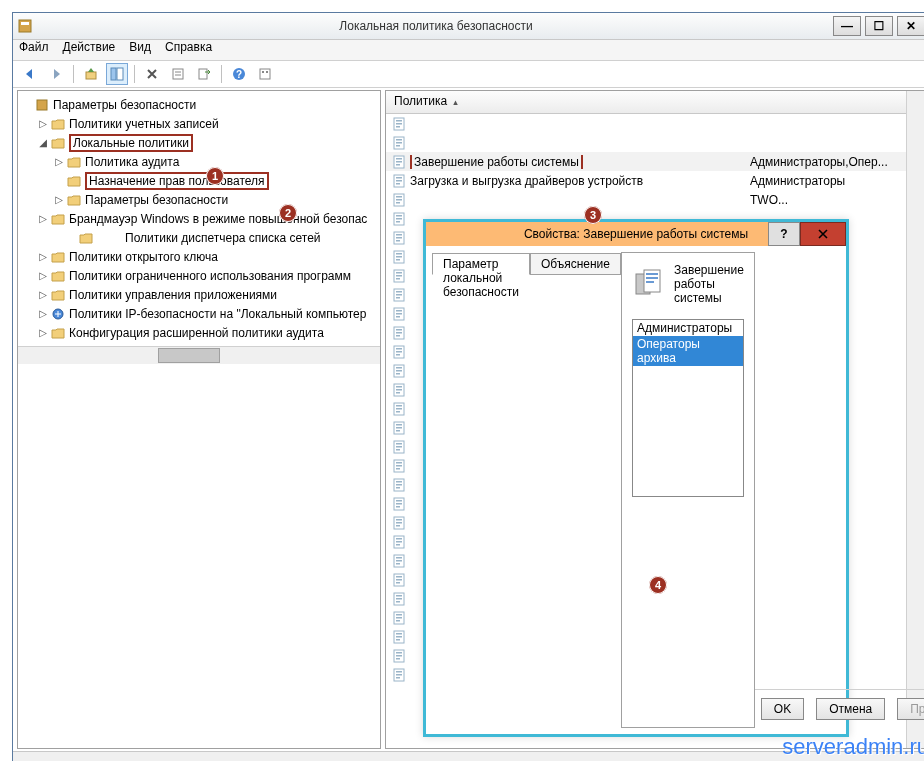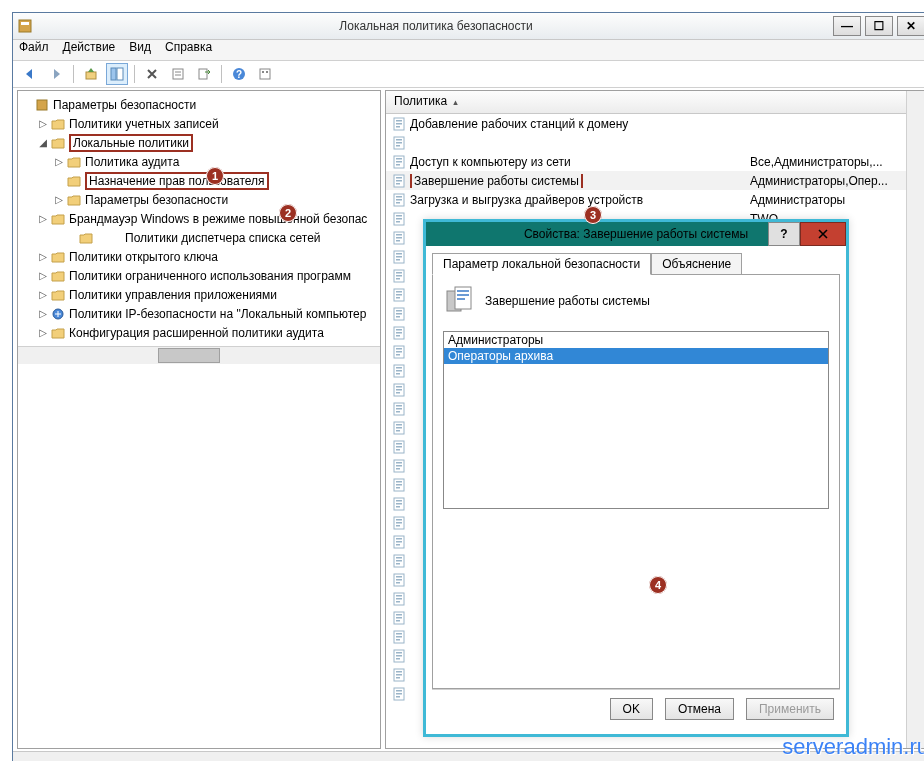--- a/index.html
+++ b/index.html
@@ -33,26 +33,26 @@
 .rrow .ric{width:18px;display:flex;justify-content:center;margin-left:4px}
 .rrow .rtxt{flex:1;padding-left:2px;white-space:nowrap;overflow:hidden;text-overflow:ellipsis}
 .rrow .rval{width:156px;padding-left:4px;white-space:nowrap;overflow:hidden;text-overflow:ellipsis}
 .rrow.sel{background:#f2f2f2}
 .rrow.hl2 .rtxt span{border:2px solid #9c3022;padding:0 2px}
 .statusbar{height:18px;background:#f0f0f0;border-top:1px solid #c8c8c8}
 .hscroll{height:17px;background:#f0f0f0;border-top:1px solid #d0d0d0;display:flex;align-items:center}
 .hscroll .thumb{height:13px;background:#c8c8c8;border:1px solid #a0a0a0;margin-left:140px;width:60px}
 
 .dlg{position:absolute;left:410px;top:206px;width:420px;height:512px;border:3px solid #3fb9d6;background:#fff;box-shadow:0 0 8px rgba(0,0,0,.15)}
-.dlg .dtitle{height:24px;background:#0f766e;display:flex;align-items:center;justify-content:center;position:relative;color:#000}
+.dlg .dtitle{height:24px;background:#fdba74;display:flex;align-items:center;justify-content:center;position:relative;color:#000}
 .dlg .dtitle .dtxt{flex:1;text-align:center;font-size:12px}
 .dlg .dbtns{position:absolute;right:0;top:0;display:flex}
 .dlg .dhelp{width:30px;height:22px;background:#e0e0e0;border:1px solid #888;display:flex;align-items:center;justify-content:center;font-weight:bold}
 .dlg .dclose{width:44px;height:22px;background:#c44030;border:1px solid #7a2a20;display:flex;align-items:center;justify-content:center}
-.dlg .dbody{padding:6px;height:calc(100% - 24px);box-sizing:border-box;display:flex;flex-direction:column}
+.dlg .dbody{padding:6px;height:calc(100% - 24px);box-sizing:border-box;display:flex;flex-direction:row}
 .tabs{display:flex;height:22px}
 .tab{padding:3px 10px;border:1px solid #a0a0a0;background:#fff;font-size:12px;cursor:pointer;position:relative;top:1px}
 .tab.active{border-bottom:1px solid #fff;z-index:2}
 .tab:not(.active){background:#f4f4f4}
 .tabpane{flex:1;border:1px solid #a0a0a0;padding:10px;display:flex;flex-direction:column}
 .polhead{display:flex;align-items:center;gap:10px;margin-bottom:14px}
 .polhead .picon{width:32px;height:32px}
 .listbox{border:1px solid #888;height:176px;background:#fff;overflow:auto;font-size:12px}
 .listbox .li{padding:1px 4px}
 .listbox .li.sel{background:#3187d6;color:#fff}
@@ -291,45 +291,32 @@
           <div class="rlist" id="policy-rows">
               <div class="rrow">
                 <span class="ric">
                   <svg width="14" height="14">
                     <rect x="2" y="1" width="10" height="12" fill="#fff" stroke="#9ab4c8"></rect>
                     <rect x="4" y="3" width="6" height="1.5" fill="#9ab4c8"></rect>
                     <rect x="4" y="6" width="6" height="1.5" fill="#9ab4c8"></rect>
                     <rect x="4" y="9" width="4" height="1.5" fill="#9ab4c8"></rect>
                   </svg>
                 </span>
-                <span class="rtxt">Добавление рабочих станций к домену</span>
-                <span class="rval"></span>
-              </div>
-              <div class="rrow">
-                <span class="ric">
-                  <svg width="14" height="14">
-                    <rect x="2" y="1" width="10" height="12" fill="#fff" stroke="#9ab4c8"></rect>
-                    <rect x="4" y="3" width="6" height="1.5" fill="#9ab4c8"></rect>
-                    <rect x="4" y="6" width="6" height="1.5" fill="#9ab4c8"></rect>
-                    <rect x="4" y="9" width="4" height="1.5" fill="#9ab4c8"></rect>
-                  </svg>
-                </span>
-                <span class="rval"></span>
-              </div>
-              <div class="rrow">
-                <span class="ric">
-                  <svg width="14" height="14">
-                    <rect x="2" y="1" width="10" height="12" fill="#fff" stroke="#9ab4c8"></rect>
-                    <rect x="4" y="3" width="6" height="1.5" fill="#9ab4c8"></rect>
-                    <rect x="4" y="6" width="6" height="1.5" fill="#9ab4c8"></rect>
-                    <rect x="4" y="9" width="4" height="1.5" fill="#9ab4c8"></rect>
-                  </svg>
-                </span>
-                <span class="rtxt">Доступ к компьютеру из сети</span>
-                <span class="rval">Все,Администраторы,...</span>
+                <span class="rval"></span>
+              </div>
+              <div class="rrow">
+                <span class="ric">
+                  <svg width="14" height="14">
+                    <rect x="2" y="1" width="10" height="12" fill="#fff" stroke="#9ab4c8"></rect>
+                    <rect x="4" y="3" width="6" height="1.5" fill="#9ab4c8"></rect>
+                    <rect x="4" y="6" width="6" height="1.5" fill="#9ab4c8"></rect>
+                    <rect x="4" y="9" width="4" height="1.5" fill="#9ab4c8"></rect>
+                  </svg>
+                </span>
+                <span class="rval"></span>
               </div>
               <div class="rrow sel hl2">
                 <span class="ric">
                   <svg width="14" height="14">
                     <rect x="2" y="1" width="10" height="12" fill="#fff" stroke="#9ab4c8"></rect>
                     <rect x="4" y="3" width="6" height="1.5" fill="#9ab4c8"></rect>
                     <rect x="4" y="6" width="6" height="1.5" fill="#9ab4c8"></rect>
                     <rect x="4" y="9" width="4" height="1.5" fill="#9ab4c8"></rect>
                   </svg>
                 </span>

